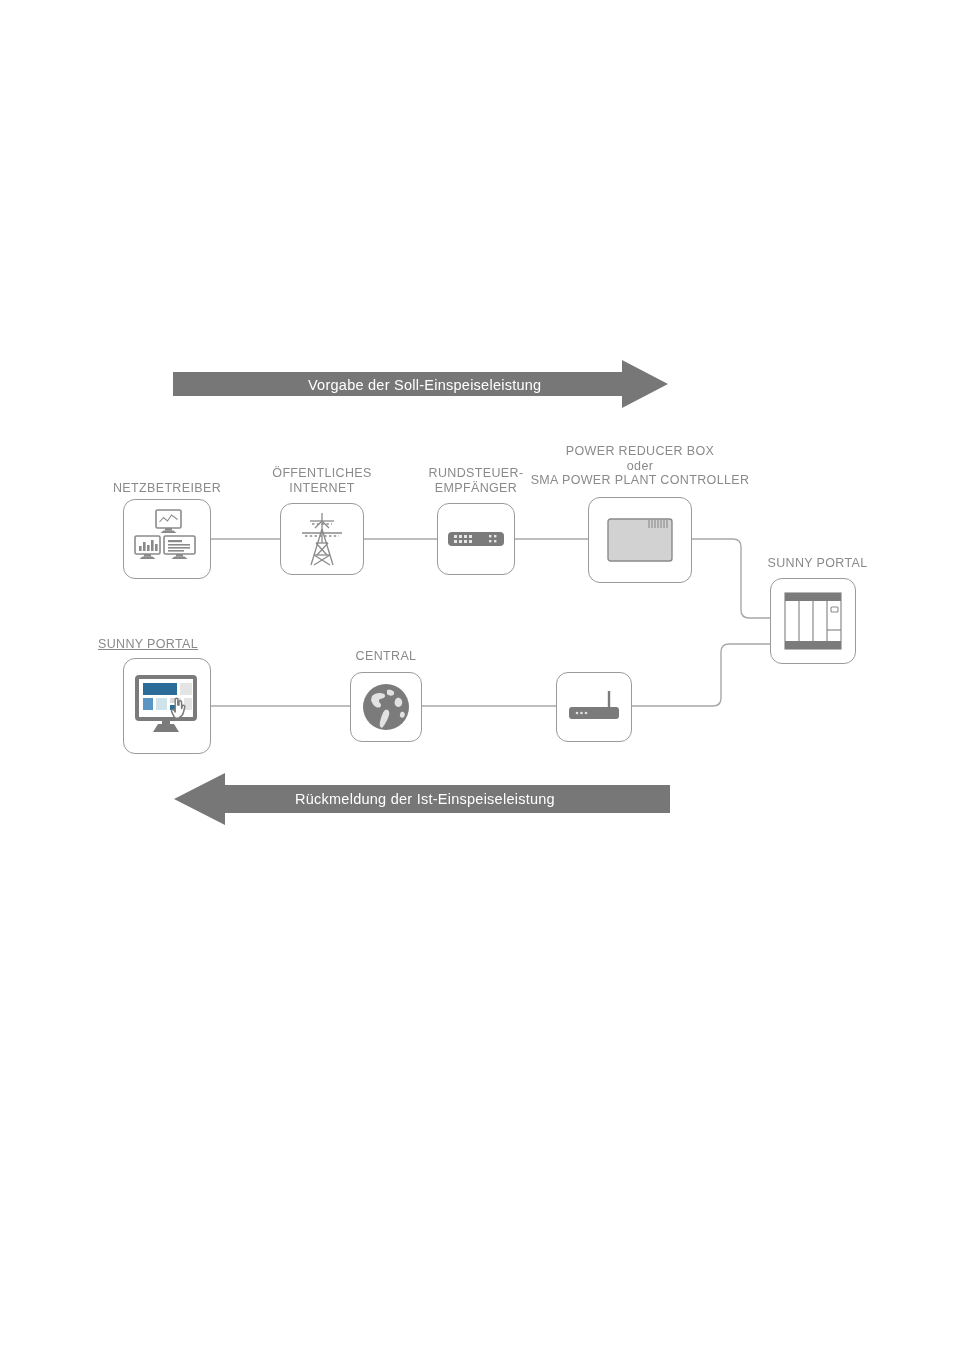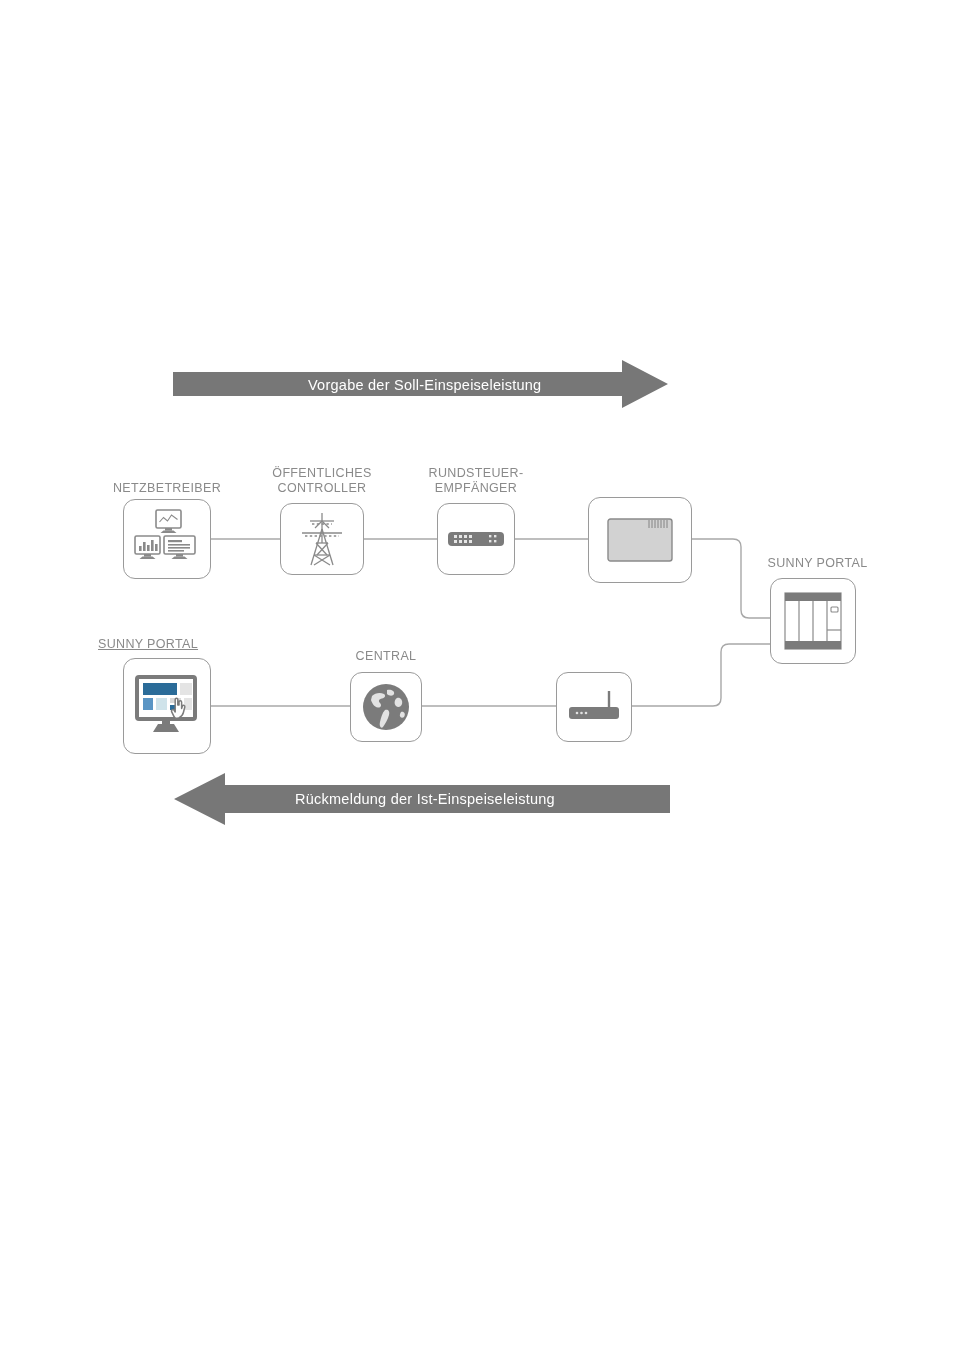--- a/index.html
+++ b/index.html
@@ -80,23 +80,26 @@
 
       <line x1="211" y1="706" x2="350" y2="706"></line>
       <line x1="422" y1="706" x2="556" y2="706"></line>
 
       <path d="M 632 706 L 713 706 Q 721 706 721 698 L 721 652 Q 721 644 729 644 L 770 644"></path>
     </g>
   </svg>
 
   <div class="lbl" style="left:100px; top:481px; width:134px;">NETZBETREIBER</div>
   <div class="lbl" style="left:252px; top:466px; width:140px;">ÖFFENTLICHES
-CONTROLLER</div>
+INTERNET</div>
   <div class="lbl" style="left:406px; top:466px; width:140px;">RUNDSTEUER-
 EMPFÄNGER</div>
+  <div class="lbl" style="left:510px; top:444px; width:260px;">POWER REDUCER BOX
+oder
+SMA POWER PLANT CONTROLLER</div>
   <div class="lbl" style="left:740px; top:556px; width:155px;">SUNNY PORTAL</div>
 
   <div class="lbl" style="left:98px; top:637px; width:138px; text-align:left;text-decoration:underline;">SUNNY PORTAL</div>
   <div class="lbl" style="left:316px; top:649px; width:140px;">CENTRAL</div>
   <div class="lbl" style="left:524px; top:649px; width:140px;margin-top:41px;">ROUTER</div>
 
   <div class="node-box" style="left:123px; top:499px; width:88px; height:80px;">
     <div class="icon-holder" style="left:0; top:0; width:100%; height:100%;">
       <svg width="70" height="62" viewBox="0 0 70 62">
 

